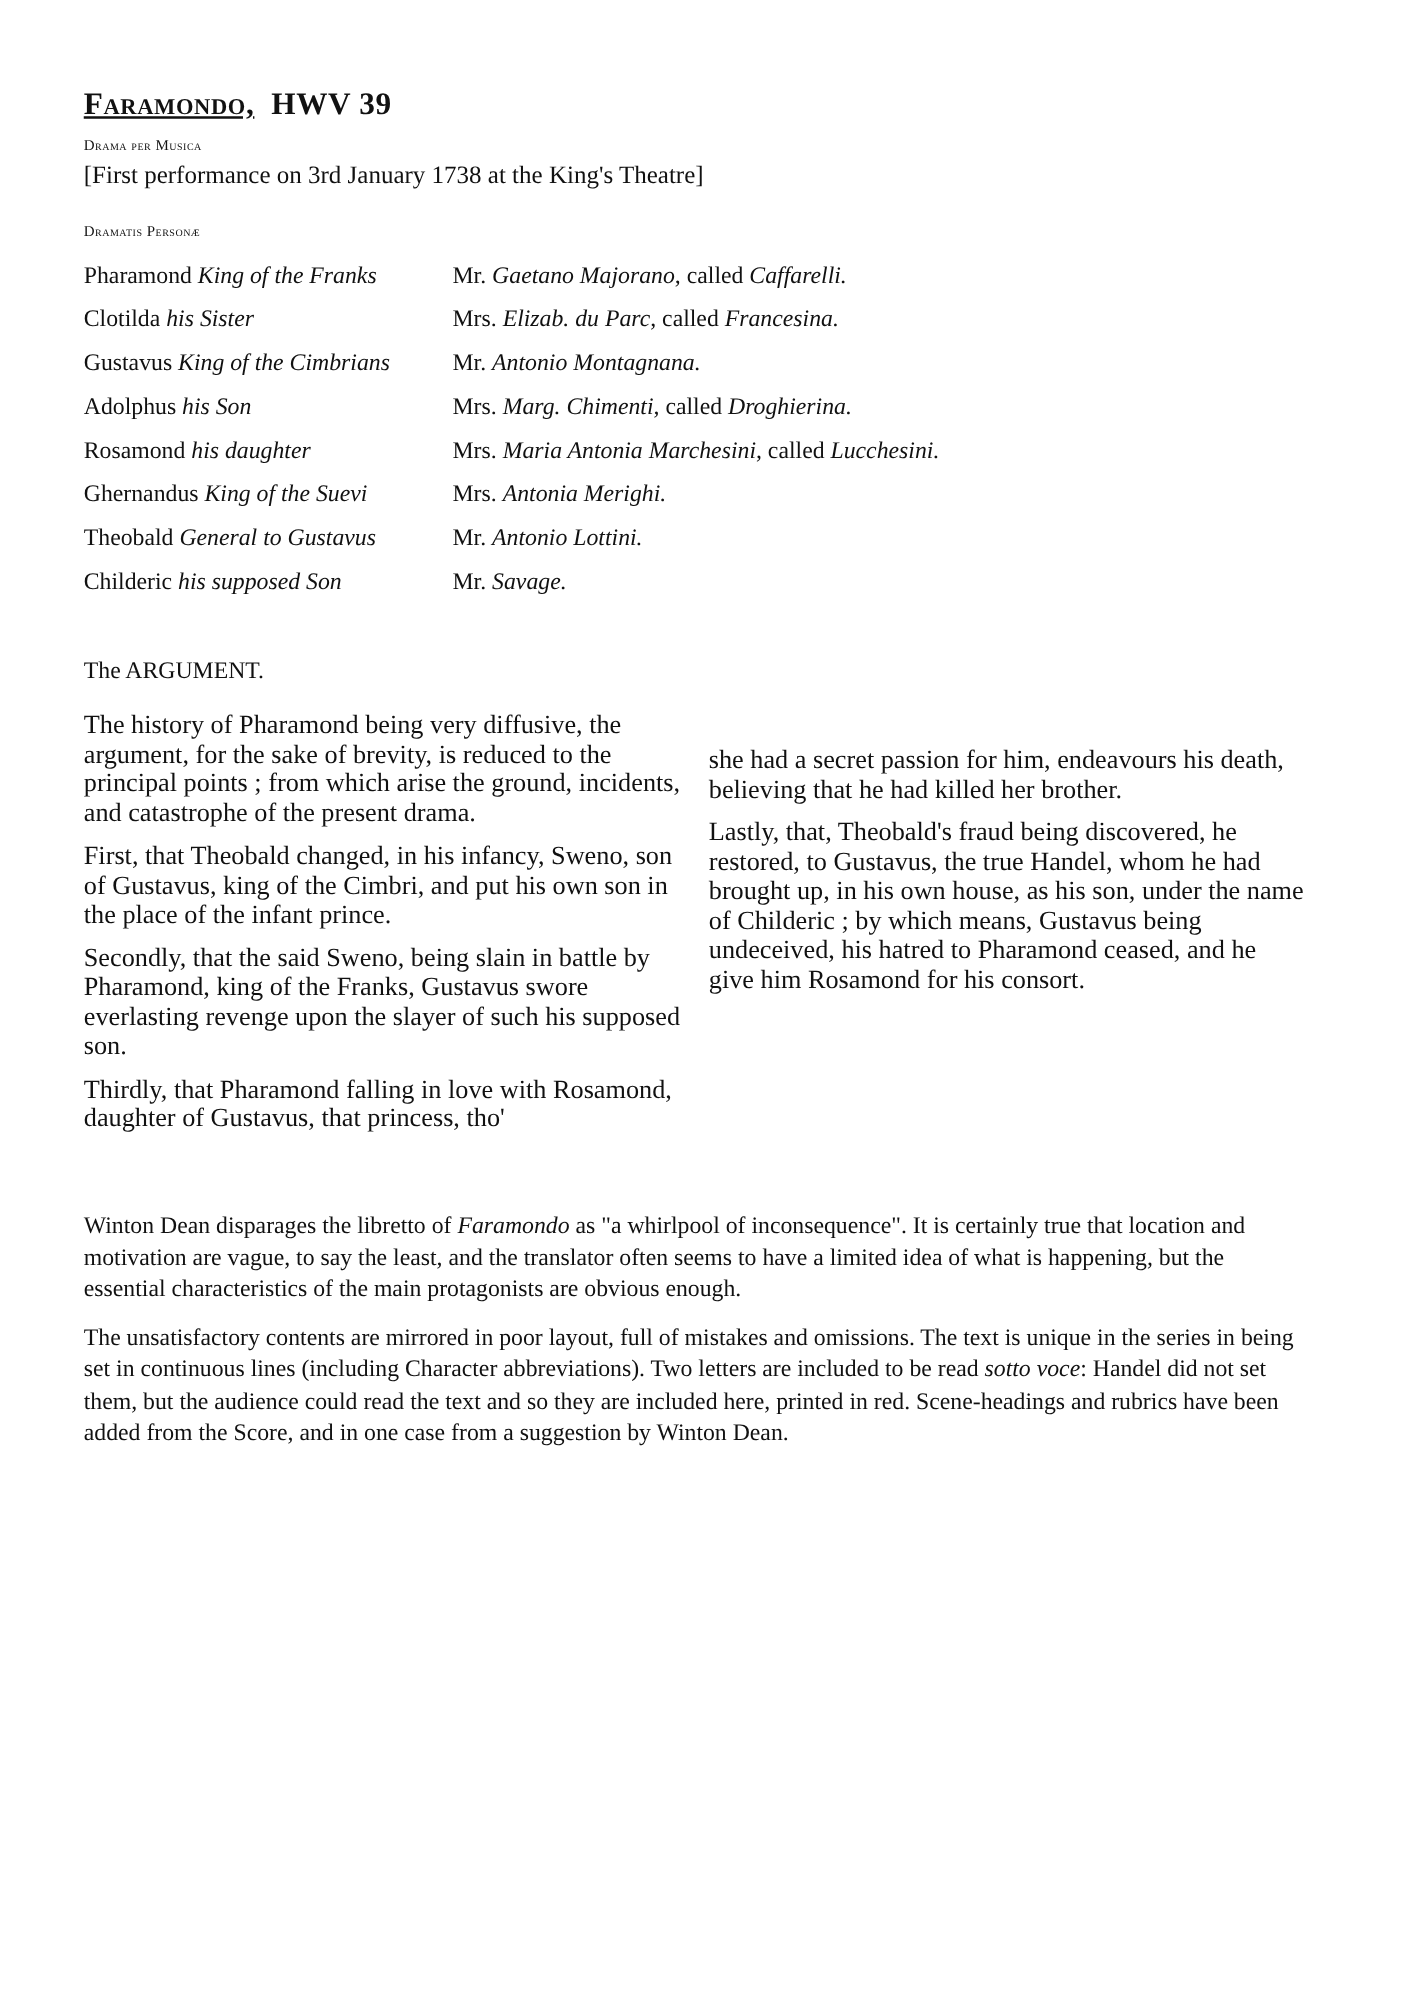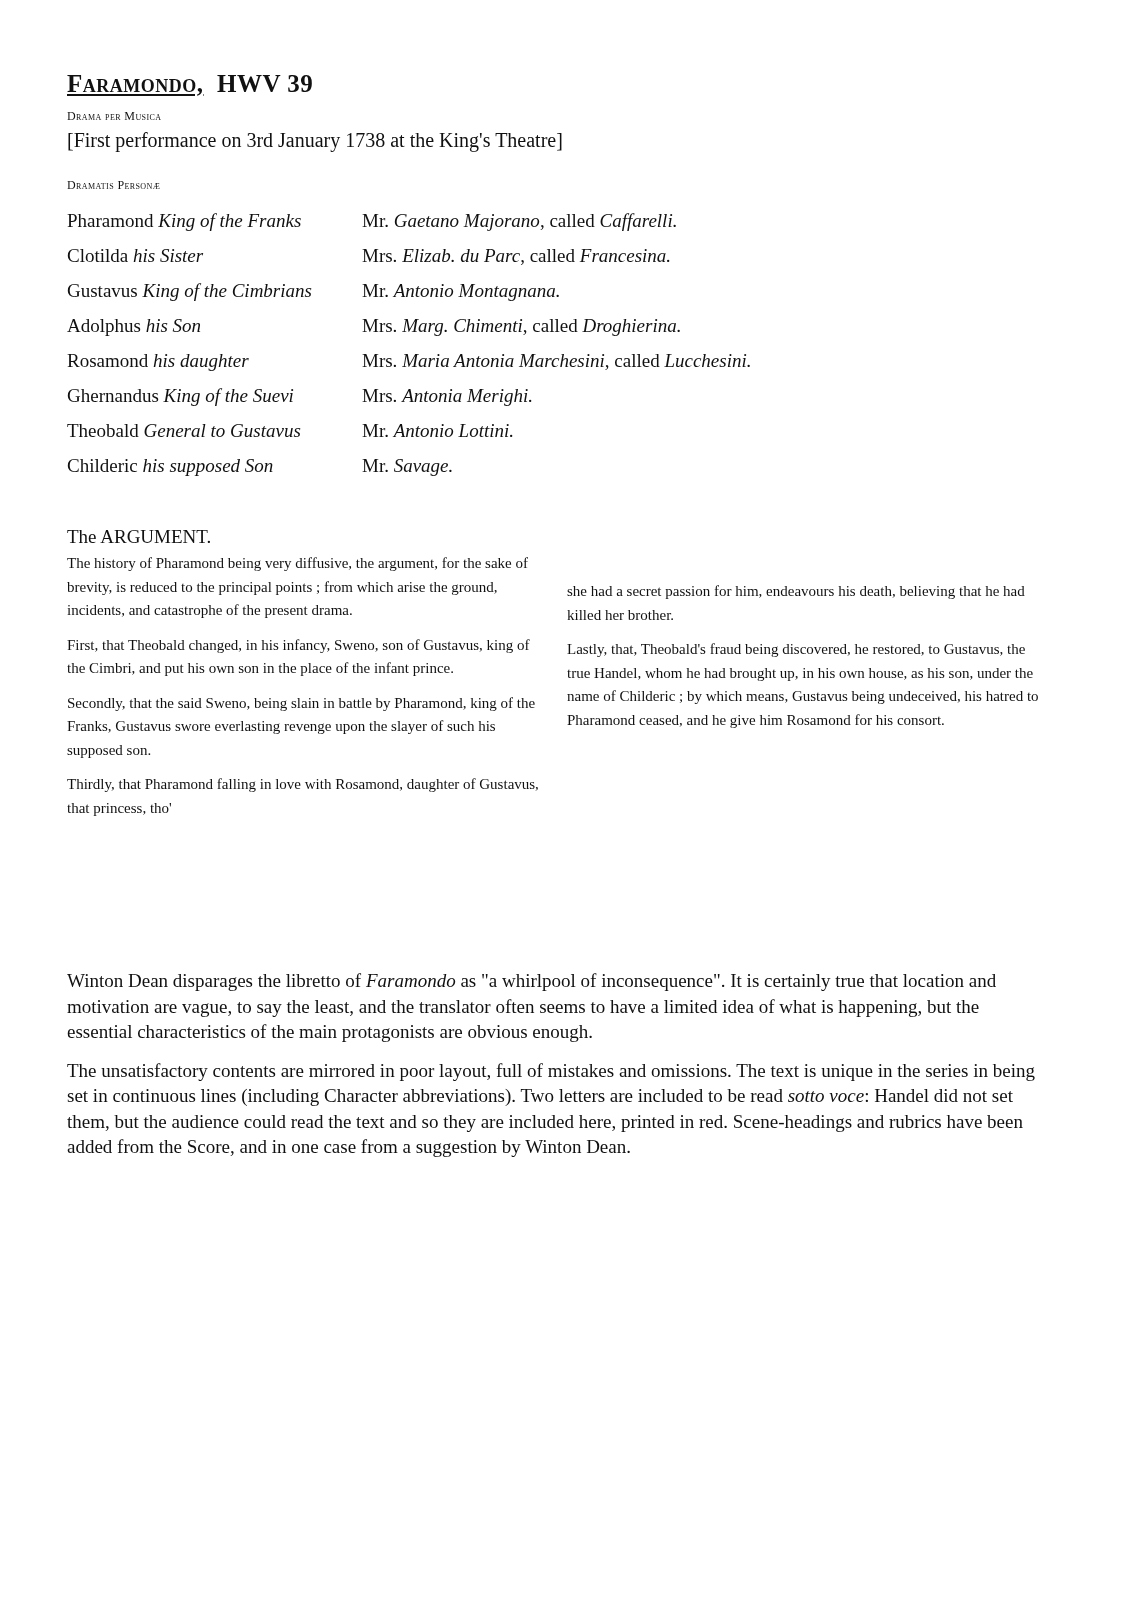--- a/index.html
+++ b/index.html
@@ -18,21 +18,21 @@
     position: absolute; left: 0;
     font-size: 12px; font-weight: normal; font-variant: small-caps; letter-spacing: 0.4px;
   }
   .perf { position: absolute; top: 129px; left: 0; font-size: 20px; }
   .cast { position: absolute; top: 207px; left: 0; }
   .cast-row { height: 35px; display: flex; font-size: 19px; line-height: 28px; }
   .cast-role { width: 295px; white-space: nowrap; }
   .cast-actor { white-space: nowrap; }
   i { font-style: italic; }
   .arg-title { position: absolute; top: 526px; left: 0; font-size: 19px; }
-  .arg-col { position: absolute; top: 552px; width: 478px; font-size: 15px; line-height: 23.5px; }
+  .arg-col { position: absolute; top: 568px; width: 478px; font-size: 21px; line-height: 23.5px; }
   .arg-col p { margin: 0 0 11px 0; }
   .col-left { left: 0; }
   .col-right { left: 500px; margin-top: 28px; }
   .commentary { position: absolute; top: 955px; left: 0; width: 980px; font-size: 19px; line-height: 25.5px; }
   .commentary p { margin: 13px 0 10px 0; }
 </style>
 </head>
 <body>
 
 <div class="page">

